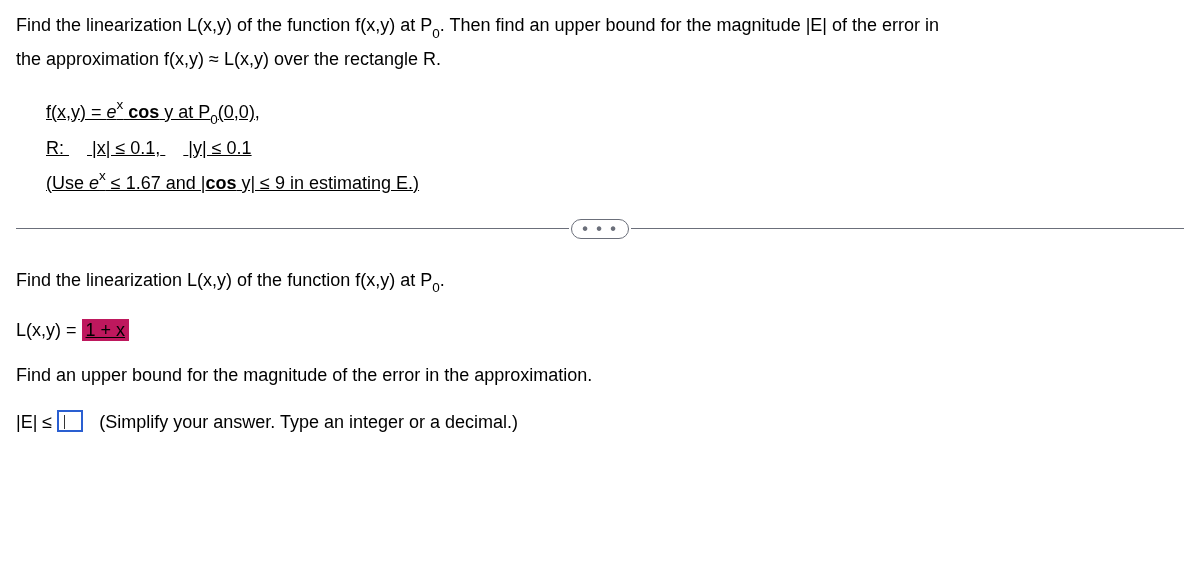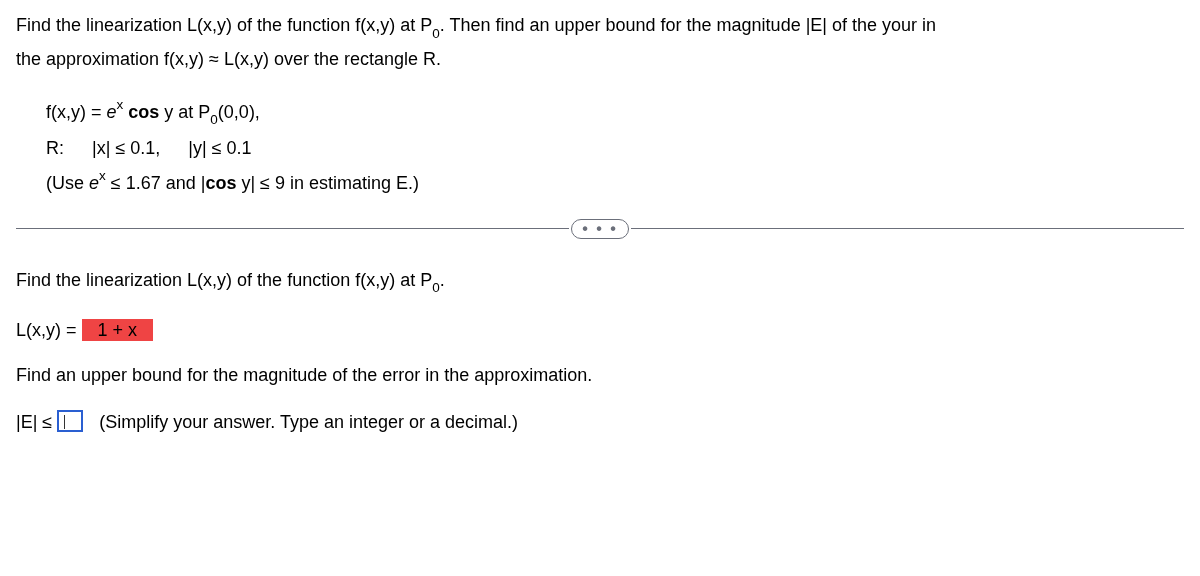--- a/index.html
+++ b/index.html
@@ -30,20 +30,21 @@
       position: relative;
       top: -2px;
     }
     .italic {
       font-style: italic;
     }
     .problem-block {
       margin-top: 24px;
       margin-left: 30px;
       margin-bottom: 20px;
+      text-decoration: underline;
     }
     .problem-line {
       margin-bottom: 6px;
     }
     .divider-row {
       display: flex;
       align-items: center;
       margin: 22px 0 28px 0;
     }
     .divider-line {
@@ -63,22 +64,23 @@
       line-height: 1;
       background: #fff;
     }
     .question-line {
       margin-bottom: 20px;
     }
     .answer-line {
       margin-bottom: 18px;
     }
     .answered {
-      background: #ef4444;
-      padding: 1px 16px;
+      background: #be185d;
+      padding: 1px 4px;
+      text-decoration: underline;
     }
     .input-box {
       display: inline-block;
       width: 26px;
       height: 22px;
       border: 2px solid #2a5fd1;
       background: #fff;
       vertical-align: middle;
       position: relative;
       top: -2px;
@@ -100,21 +102,21 @@
     }
     .gap {
       display: inline-block;
       width: 18px;
     }
   </style>
 </head>
 <body>
 
 <div class="para">
-  <span>Find the linearization L(x,y) of the function f(x,y) at P</span><span class="sub">0</span><span>. Then find an upper bound for the magnitude |E| of the your in</span>
+  <span>Find the linearization L(x,y) of the function f(x,y) at P</span><span class="sub">0</span><span>. Then find an upper bound for the magnitude |E| of the error in</span>
 </div>
 <div class="para">
   <span>the approximation f(x,y) ≈ L(x,y) over the rectangle R.</span>
 </div>
 
 <div class="problem-block">
   <div class="problem-line">
     <span>f(x,y) = </span><span class="italic">e</span><span class="sup">x</span><span class="bold"> cos</span><span> y at P</span><span class="sub">0</span><span>(0,0),</span>
   </div>
   <div class="problem-line">

